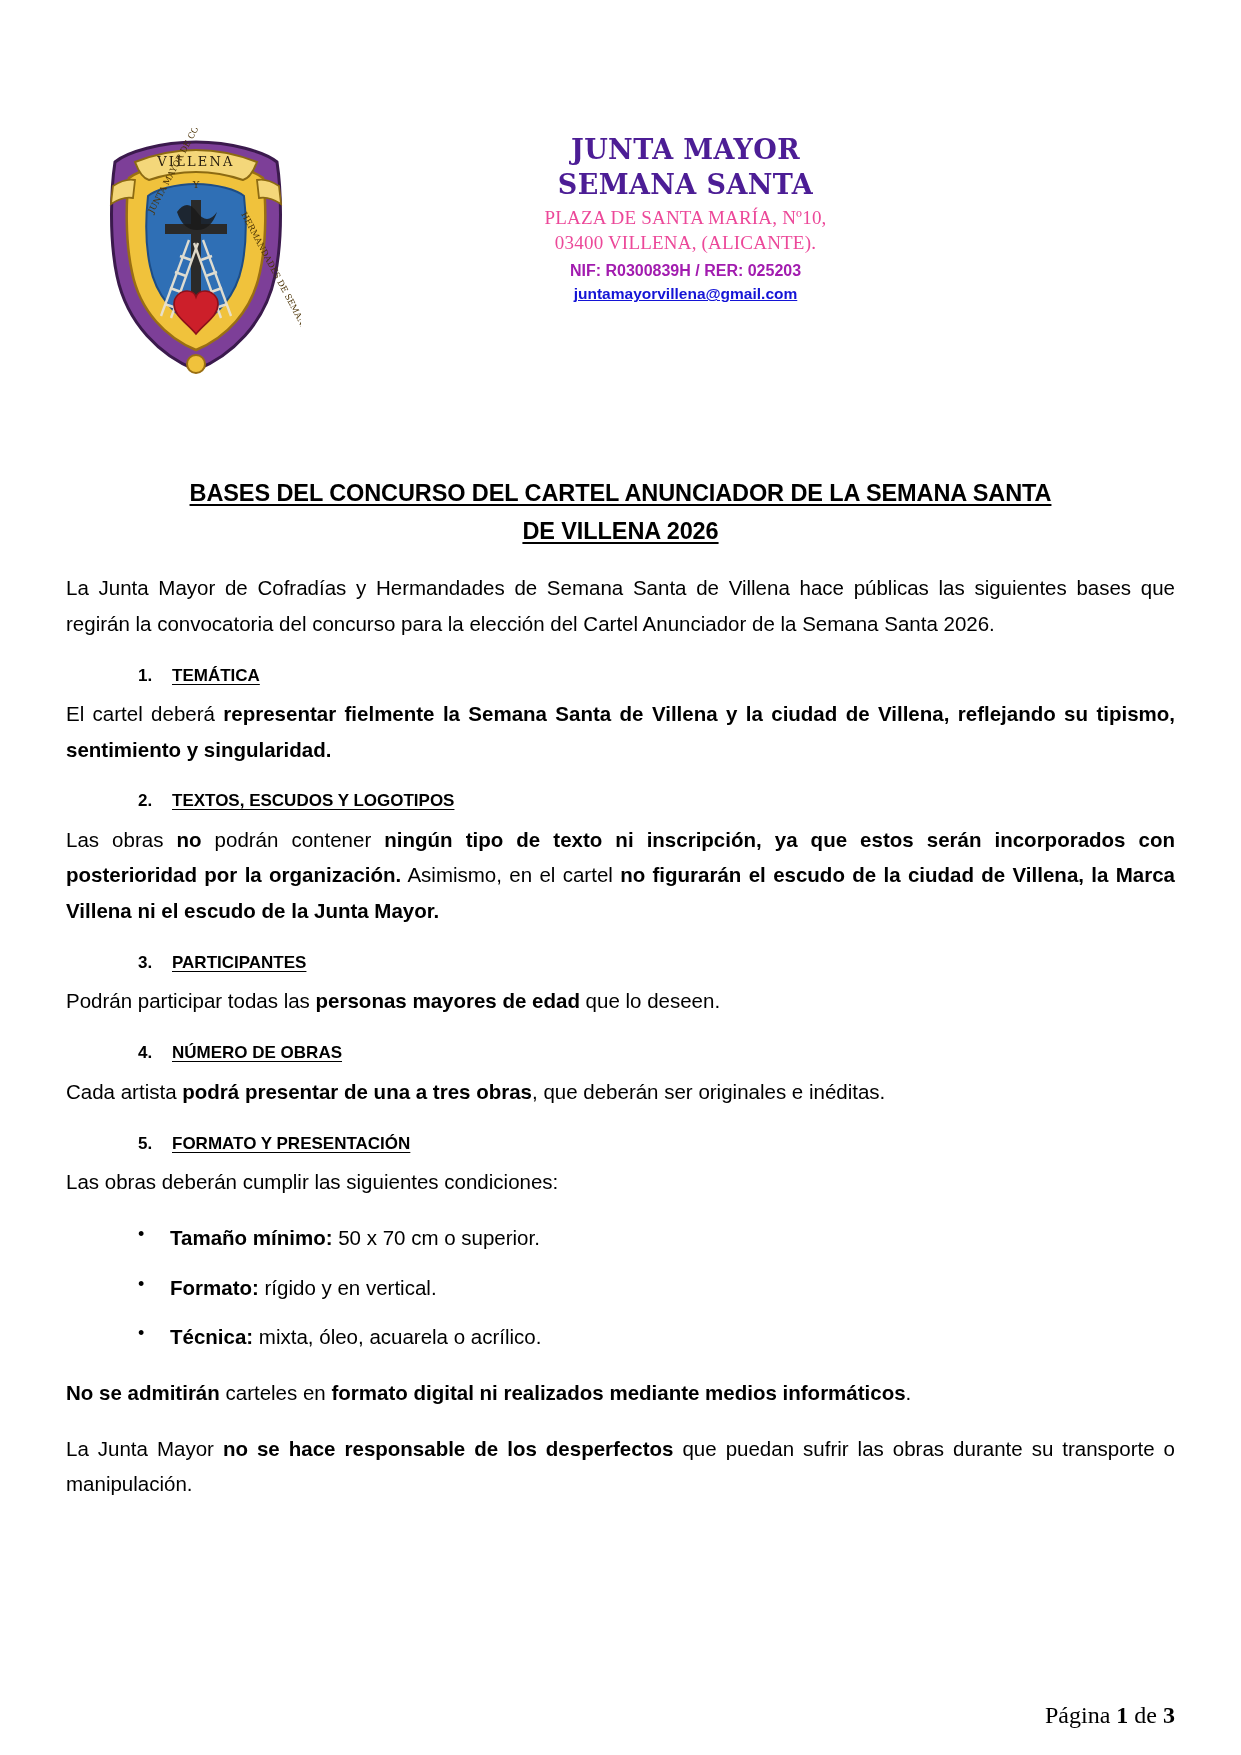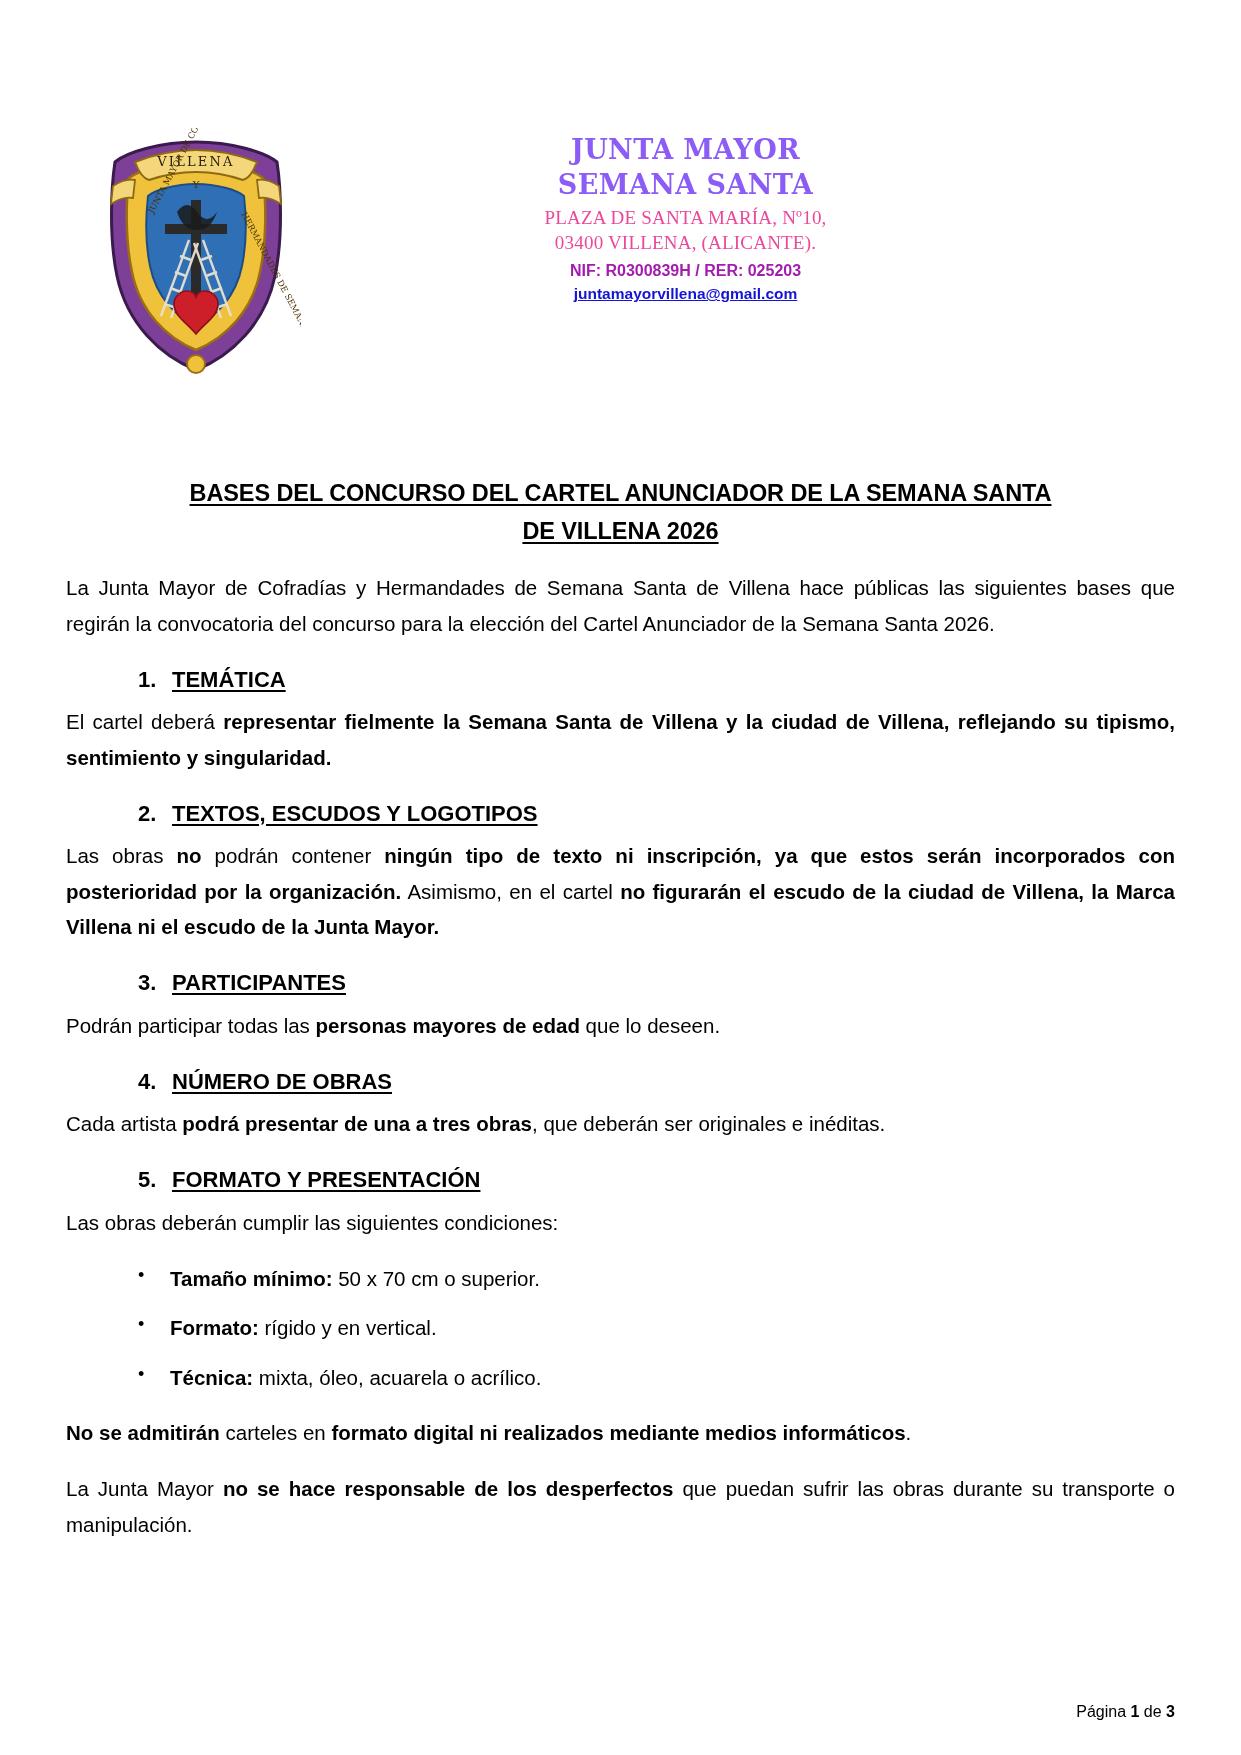--- a/index.html
+++ b/index.html
@@ -50,21 +50,21 @@
     text-align: center;
     padding-right: 130px;
     padding-top: 10px;
   }
   .org-title {
     font-family: "DejaVu Serif", serif;
     font-weight: bold;
     font-size: 27px;
     line-height: 1.30;
     letter-spacing: 0.4px;
-    color: #8b5cf6;
+    color: #4c1d95;
     text-transform: uppercase;
   }
   .org-addr {
     font-family: Liberation Serif, serif;
     font-size: 19px;
     line-height: 1.30;
     letter-spacing: 0.2px;
     color: #ec4899;
     margin-top: 4px;
     text-transform: uppercase;
@@ -111,21 +111,21 @@
     line-height: 1.73;
     margin-top: 20px;
   }
   .para.tight { margin-top: 7px; }
   .para b { font-weight: bold; }
 
   .section-head {
     margin-top: 8px;
     padding-left: 72px;
     font-weight: bold;
-    font-size: 22px;
+    font-size: 17px;
     line-height: 1.62;
   }
   .section-head .num {
     display: inline-block;
     width: 34px;
   }
   .section-head .txt {
     text-decoration: underline;
     text-underline-offset: 3px;
   }
@@ -146,23 +146,23 @@
     position: absolute;
     left: -32px;
     top: -1px;
     font-size: 18px;
   }
   ul.bullets li b { font-weight: bold; }
 
   .footer {
     position: absolute;
     right: 66px;
-    bottom: 60px;
-    font-family: Liberation Sans, sans-serif;
-    font-size: 16px;
+    bottom: 52px;
+    font-family: Liberation Serif, serif;
+    font-size: 24px;
   }
   .footer b { font-weight: bold; }
 </style>
 </head>
 <body>
 
 <div class="page">
 
   <div class="letterhead">
 

